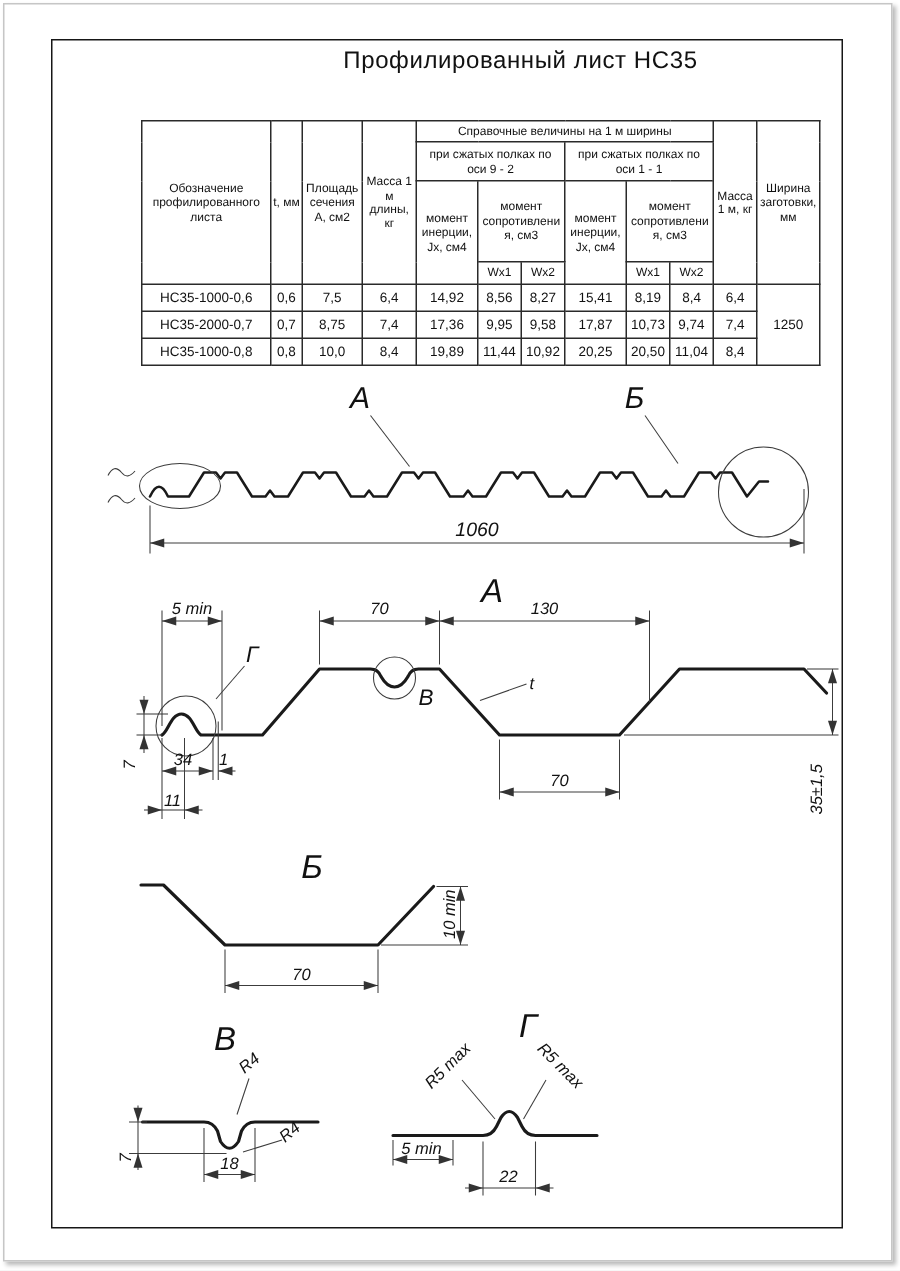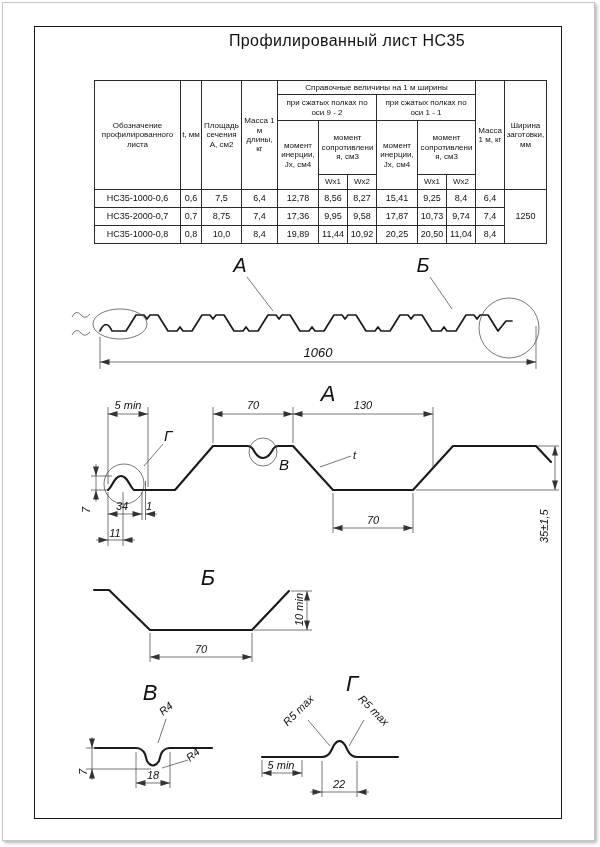--- a/index.html
+++ b/index.html
@@ -84,25 +84,25 @@
       <td>Wx1</td>
       <td>Wx2</td>
       <td>Wx1</td>
       <td>Wx2</td>
     </tr>
     <tr class="data">
       <td>НС35-1000-0,6</td>
       <td>0,6</td>
       <td>7,5</td>
       <td>6,4</td>
-      <td>12,78</td>
+      <td>14,92</td>
       <td>8,56</td>
       <td>8,27</td>
       <td>15,41</td>
-      <td>9,25</td>
+      <td>8,19</td>
       <td>8,4</td>
       <td>6,4</td>
       <td rowspan="3">1250</td>
     </tr>
     <tr class="data">
       <td>НС35-2000-0,7</td>
       <td>0,7</td>
       <td>8,75</td>
       <td>7,4</td>
       <td>17,36</td>

